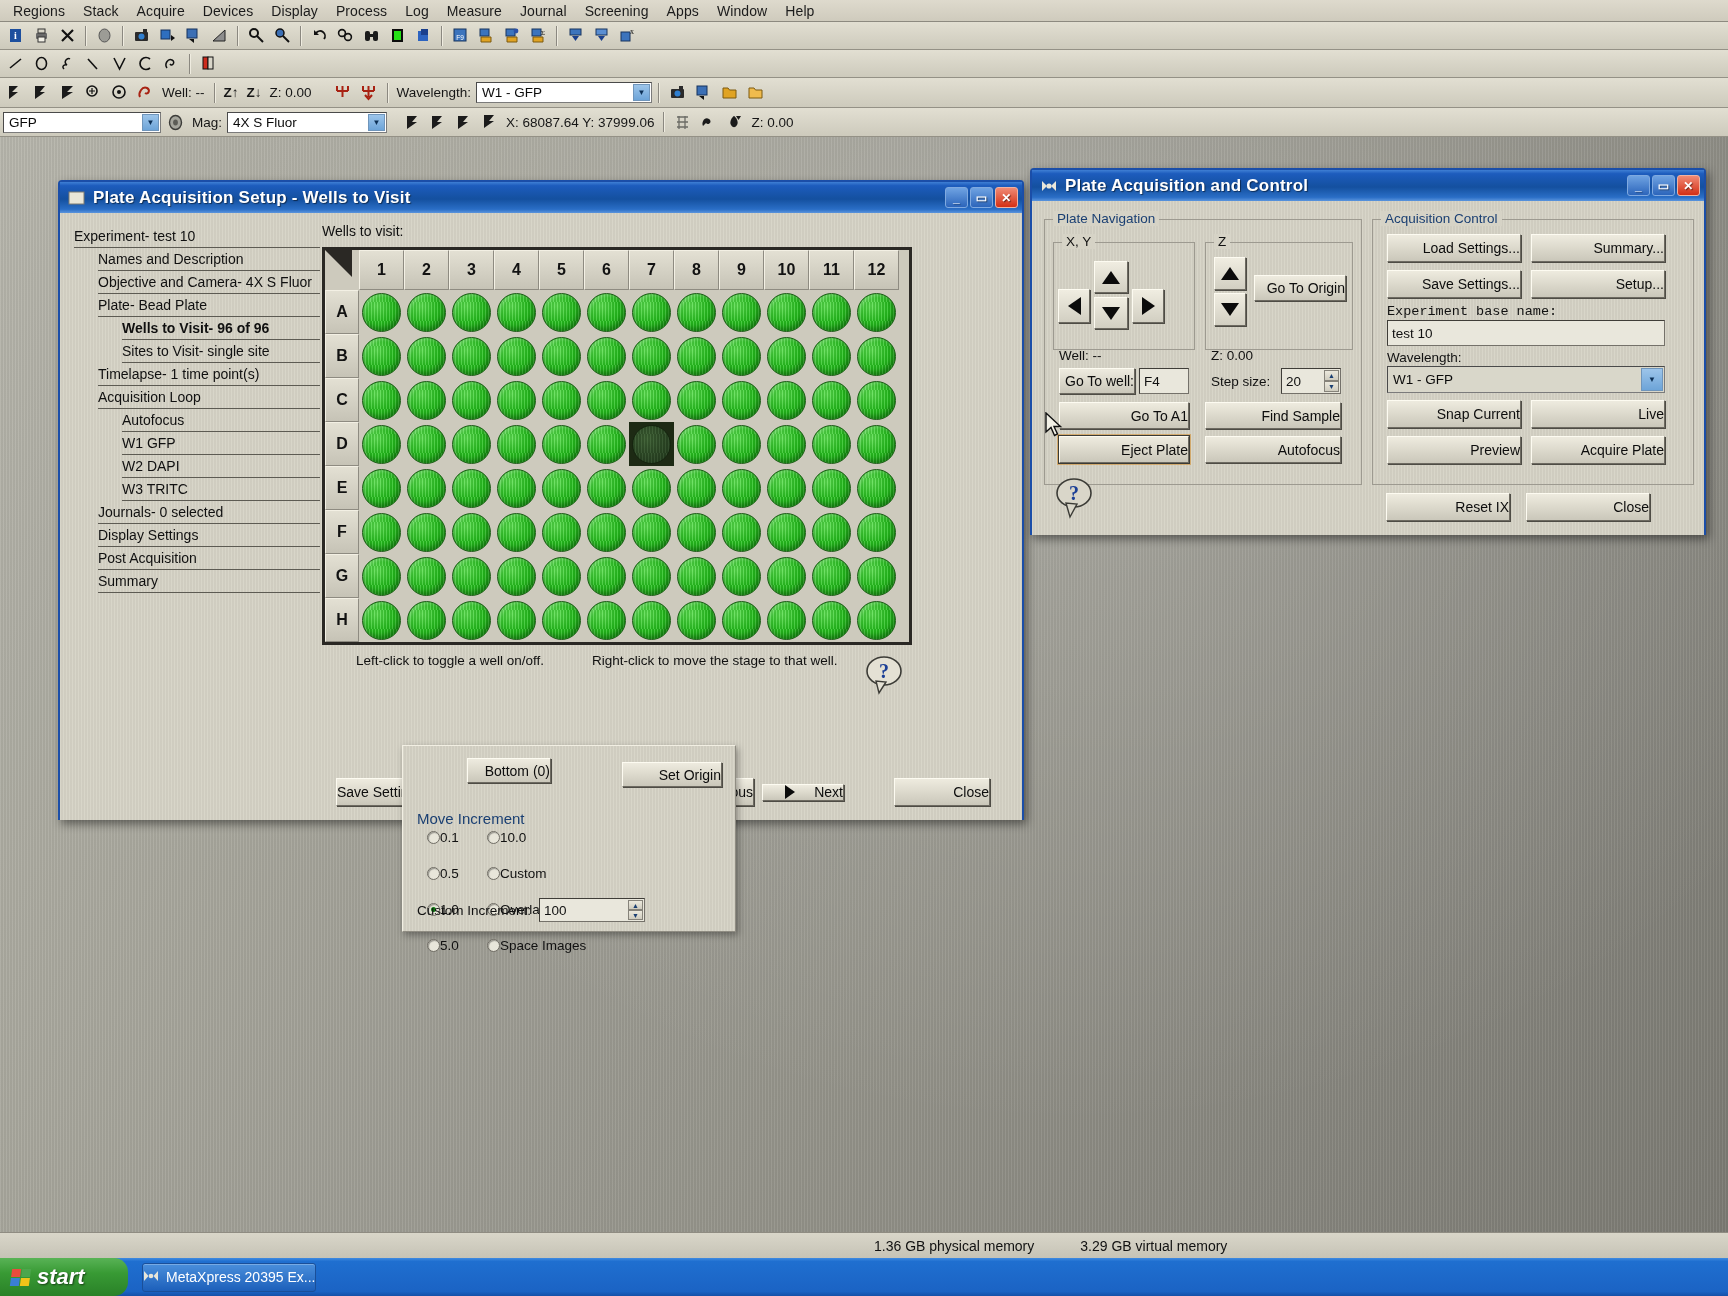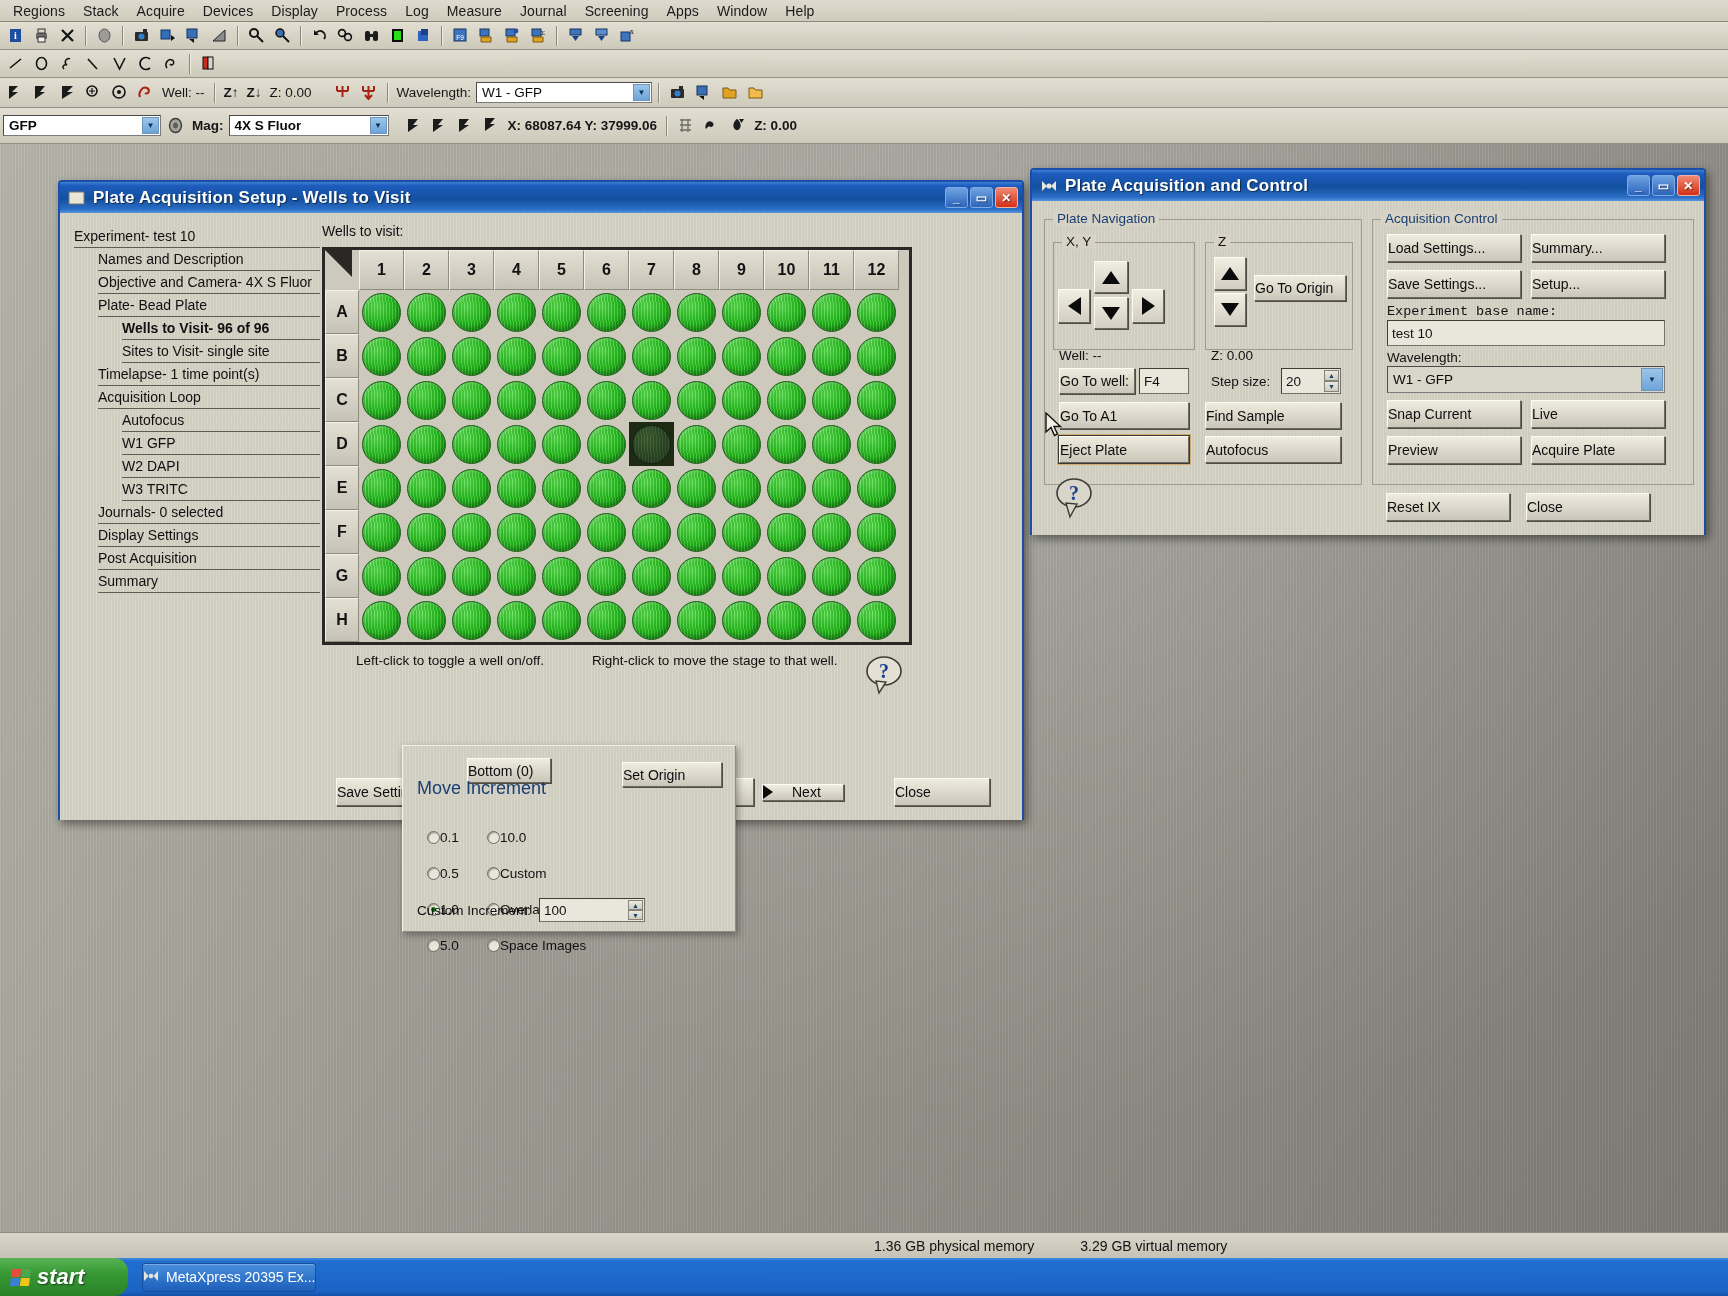--- a/index.html
+++ b/index.html
@@ -36,21 +36,21 @@
   
   .toolbar{
     position:absolute; left:0; width:1728px;
     background:linear-gradient(180deg,#e2dfd2,#cdcabc);
     border-bottom:1px solid #949186;
     display:flex; align-items:center; gap:2px; padding:0 3px;
   }
   #tb1{ top:22px; height:28px; }
   #tb2{ top:50px; height:28px; }
   #tb3{ top:78px; height:30px; }
-  #tb4{ top:108px; height:36px;font-weight:bold; }
+  #tb4{ top:108px; height:29px; }
   .tbtn{
     width:24px; height:24px; display:flex; align-items:center; justify-content:center;
     font-size:13px; color:#17315c; position:relative; flex:0 0 auto;
   }
   .tsep{ width:1px; height:20px; background:#8b8880; margin:0 4px;
          box-shadow:1px 0 0 #efece0; flex:0 0 auto; }
   .tlabel{ font-size:13.5px; color:#161616; white-space:nowrap; padding:0 3px; }
   .ico{ display:block; }
   .combo{
     height:21px; background:#fff; border:1px solid #7b7b7b;
@@ -133,21 +133,21 @@
     box-shadow:none;
   }
   .hint{ font-size:13.5px; color:#101010; }
 
   
   .btn{
     background:linear-gradient(180deg,#eeebdf 0%,#dedbce 45%,#cac7ba 100%);
     border:1px solid #6d6a61; border-top-color:#fdfbf1; border-left-color:#fdfbf1;
     box-shadow:1px 1px 0 #4e4c45;
     font-size:14px; color:#0d0d0d;
-    display:flex; align-items:center; justify-content:flex-start;
+    display:flex; align-items:center; justify-content:flex-end;
     white-space:nowrap; cursor:default;
   }
   .btn.default{ outline:1px solid #3b3b36; box-shadow:1px 1px 0 #4e4c45, 0 0 0 2px rgba(212,140,40,.55); }
 
   .grpbox{ position:absolute; border:1px solid #9d9a90; border-top-color:#9d9a90; }
   .grptitle{ position:absolute; top:-9px; left:8px; background:#d6d3c6;
              padding:0 4px; font-size:13.5px; color:#1a3f72; }
   .grptitle.dark{ color:#121212; }
 
   .fieldlabel{ position:absolute; font-size:13.5px; color:#111; white-space:nowrap; }
@@ -964,21 +964,21 @@
 </div>
 
 <div id="move-panel" style="left:402px; top:745px; width:334px; height:187px;">
   <div class="btn" style="position:absolute; left:64px; top:12px; width:84px; height:25px;">
     <span>Bottom (0)</span>
   </div>
   <div class="btn" style="position:absolute; left:219px; top:16px; width:100px; height:25px;">
     <span>Set Origin</span>
   </div>
 
-  <div style="position:absolute; left:14px; top:32px; font-size:18px; color:#1a3f72;">Move Increment</div>
+  <div style="position:absolute; left:14px; top:64px; font-size:15px; color:#1a3f72;">Move Increment</div>
 
   <div style="position:absolute; left:24px; top:68px; display:grid; grid-template-columns:60px 130px; row-gap:5px;">
     <div class="radio">
       <span class="dot"></span>
       <span>0.1</span>
     </div>
     <div class="radio">
       <span class="dot"></span>
       <span>10.0</span>
     </div>

